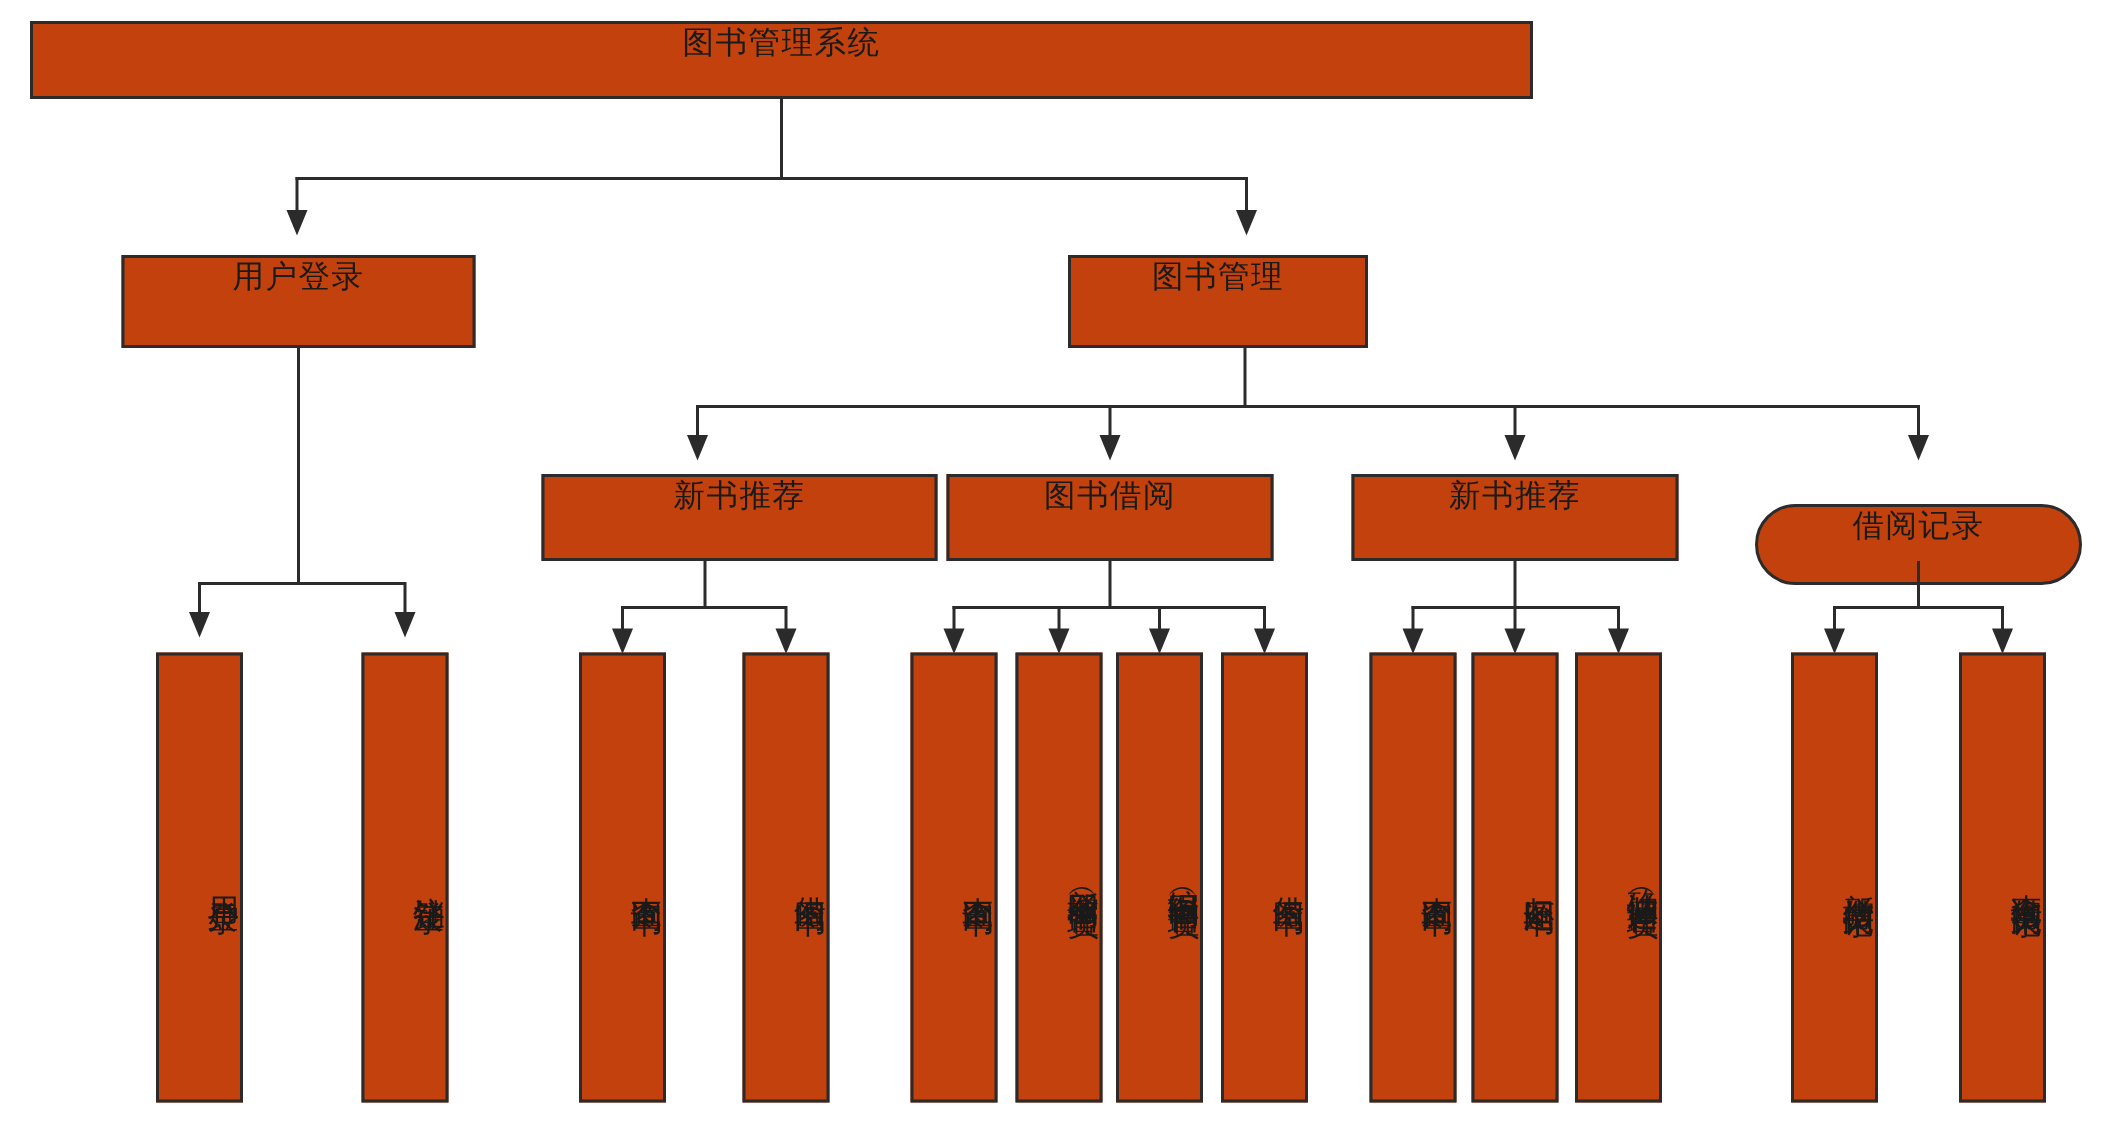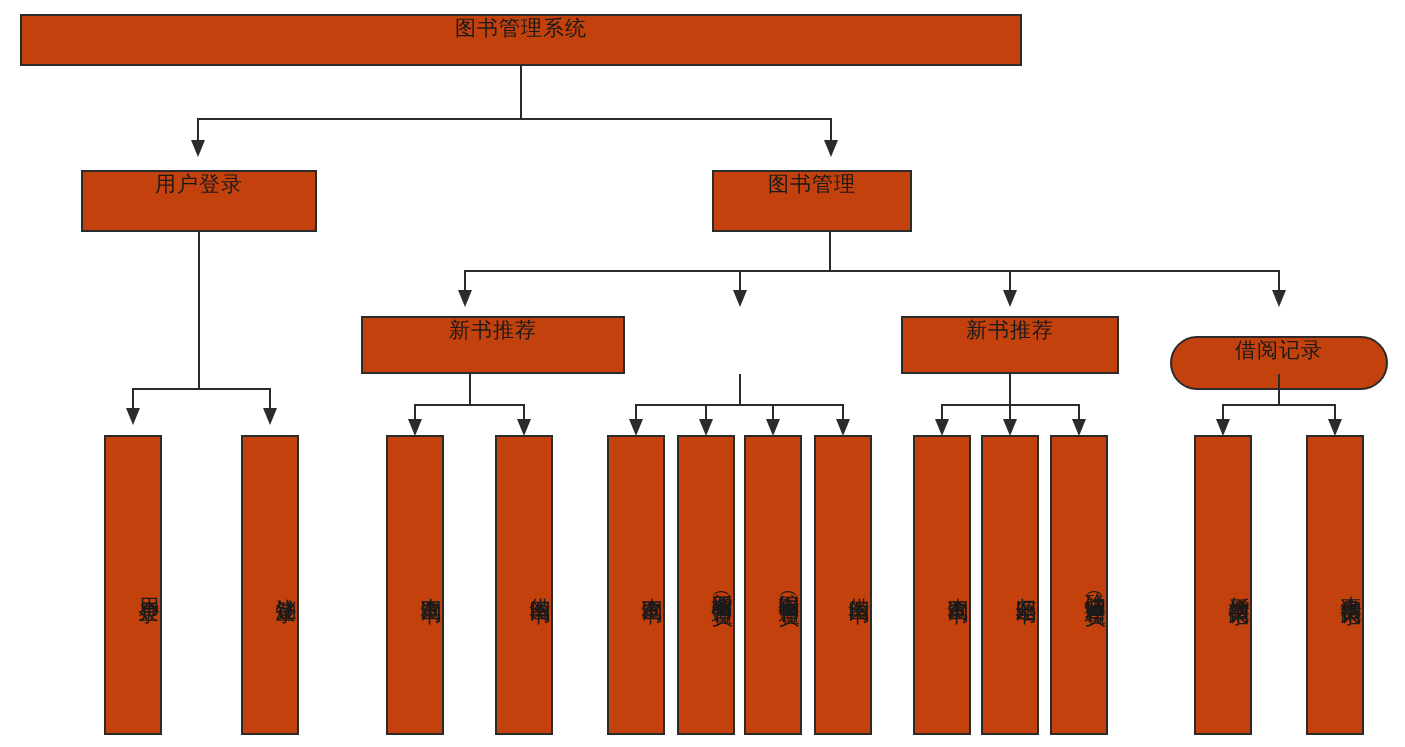--- a/index.html
+++ b/index.html
@@ -110,20 +110,23 @@
   <div class="edge vline" style="left:739px; top:270px; width:2px; height:22px;"></div>
   <div class="arrow" style="left:733px; top:290px;"></div>
   <div class="edge vline" style="left:1009px; top:270px; width:2px; height:22px;"></div>
   <div class="arrow" style="left:1003px; top:290px;"></div>
   <div class="edge vline" style="left:1278px; top:270px; width:2px; height:22px;"></div>
   <div class="arrow" style="left:1272px; top:290px;"></div>
 
   <div class="node h" style="left:361px; top:316px; width:264px; height:58px;">
     <span>新书推荐</span>
   </div>
+  <div class="node h" style="left:631px; top:316px; width:218px; height:58px;">
+    <span>图书借阅</span>
+  </div>
   <div class="node h" style="left:901px; top:316px; width:218px; height:58px;">
     <span>新书推荐</span>
   </div>
   <div class="node h" style="left:1170px; top:336px; width:218px; height:54px;border-radius:29px;">
     <span>借阅记录</span>
   </div>
 
   <div class="edge vline" style="left:469px; top:374px; width:2px; height:32px;"></div>
   <div class="edge hline" style="left:414px; top:404px; width:110px; height:2px;"></div>
   <div class="edge vline" style="left:414px; top:404px; width:2px; height:18px;"></div>

